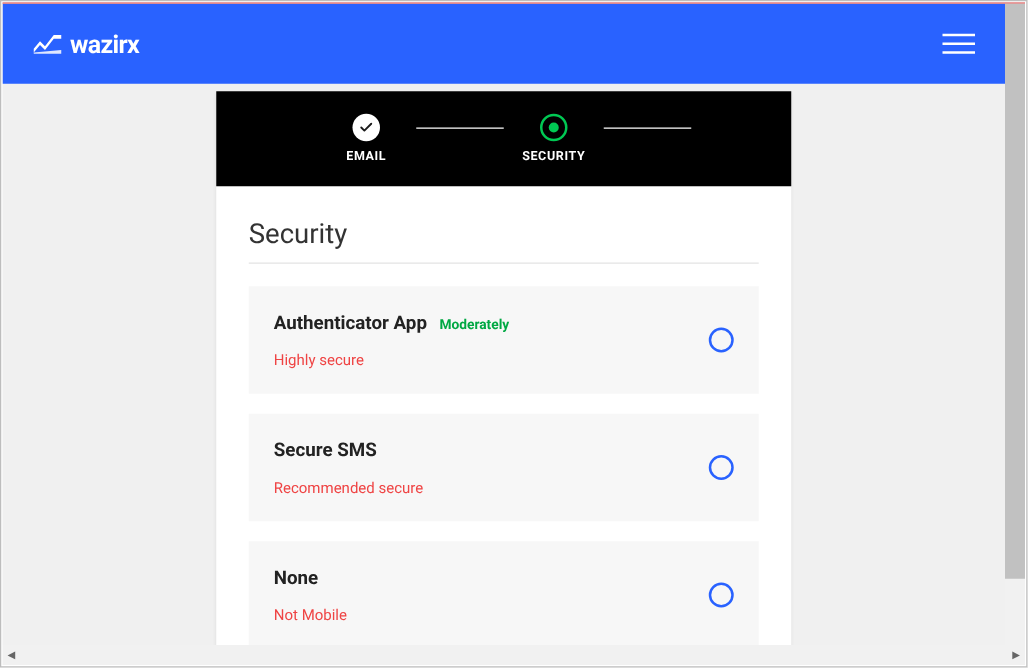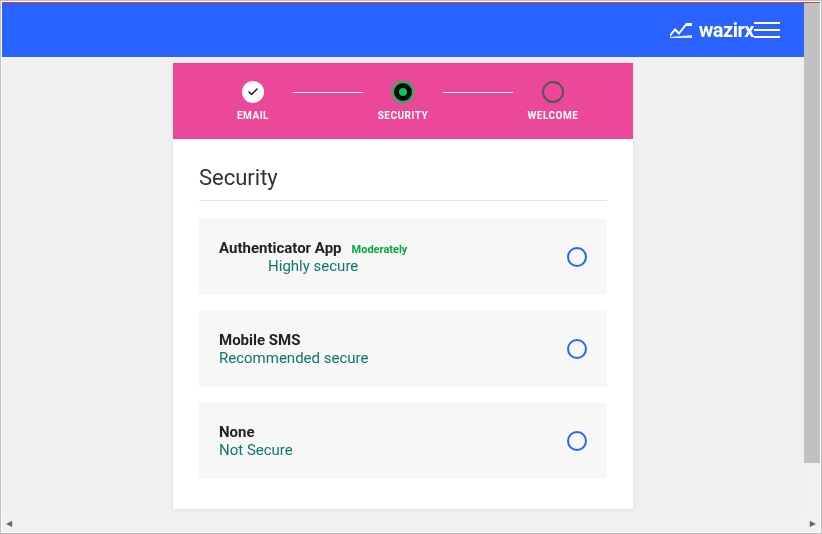--- a/index.html
+++ b/index.html
@@ -1,46 +1,46 @@
 <!DOCTYPE html>
 <html><head>
 <meta charset="utf-8">
 <style>
   * { box-sizing: border-box; margin: 0; padding: 0; }
   html, body { width: 822px; height: 534px; overflow: hidden; font-family: -apple-system, BlinkMacSystemFont, "Segoe UI", Roboto, Arial, sans-serif; }
   body { background: #fff; position: relative; border: 1px solid #bdbdbd; }
   .inner-top { position: absolute; top: 1px; left: 1px; right: 1px; height: 1px; background: #d83b3b; }
   .viewport { position: absolute; top: 2px; left: 1px; right: 17px; bottom: 17px; background: #f0f0f0; overflow: hidden; }
-  .header { background: #2962ff; height: 54px; display: flex; align-items: center; justify-content: flex-end; padding: 0 24px 0 24px; }
+  .header { background: #2962ff; height: 64px; display: flex; align-items: center; justify-content: space-between; padding: 0 24px 0 24px; }
   .logo-wrap { display: flex; align-items: center; gap: 6px; }
   .logo-icon svg { display: block; }
   .logo-text { color: #fff; font-weight: 700; font-size: 20px; letter-spacing: -0.5px; }
   .hamburger { display: flex; flex-direction: column; gap: 5px; cursor: pointer; }
   .hamburger span { display: block; width: 26px; height: 2px; background: #fff; }
   .card { width: 460px; margin: 6px auto 0 auto; background: #fff; box-shadow: 0 1px 3px rgba(0,0,0,0.08); }
-  .stepper { background: #ec4899; height: 76px; display: flex; align-items: center; justify-content: center; gap: 0; position: relative; }
+  .stepper { background: #000000; height: 76px; display: flex; align-items: center; justify-content: center; gap: 0; position: relative; }
   .step { display: flex; flex-direction: column; align-items: center; gap: 7px; width: 80px; }
   .step-circle { width: 22px; height: 22px; border-radius: 50%; display: flex; align-items: center; justify-content: center; }
   .step-circle.done { background: #fff; }
   .step-circle.done svg { width: 12px; height: 12px; }
   .step-circle.current { background: #000; border: 2px solid #00c853; position: relative; }
   .step-circle.current::after { content: ""; width: 8px; height: 8px; border-radius: 50%; background: #00c853; }
   .step-circle.upcoming { border: 2px solid #555; background: transparent; }
   .step-label { color: #fff; font-size: 10px; font-weight: 700; letter-spacing: 0.5px; }
   .step-line { width: 70px; height: 1px; background: #fff; margin-top: -18px; }
   .content { padding: 26px 26px 30px 26px; }
   .title { font-size: 22px; color: #333; font-weight: 400; margin-bottom: 10px; }
   .hr { border: 0; border-top: 1px solid #e4e4e4; margin-bottom: 18px; }
   .option { background: #f7f7f7; padding: 20px 20px; display: flex; align-items: center; justify-content: space-between; margin-bottom: 16px; cursor: pointer; }
   .option:last-child { margin-bottom: 0; }
-  .opt-left { display: flex; flex-direction: column; gap: 0; text-align: center; }
+  .opt-left { display: flex; flex-direction: column; gap: 14px; }
   .opt-head { display: flex; align-items: baseline; gap: 10px; }
   .opt-title { font-size: 15px; font-weight: 700; color: #222; }
   .opt-badge { font-size: 11px; font-weight: 700; color: #00a843; }
-  .opt-sub { font-size: 15px; color: #0f766e; }
+  .opt-sub { font-size: 12px; color: #ef4444; }
   .radio { width: 20px; height: 20px; border: 2px solid #2962ff; border-radius: 50%; flex-shrink: 0; }
   .vscroll { position: absolute; top: 2px; right: 1px; width: 16px; bottom: 17px; background: #f1f1f1; }
   .vscroll .thumb { position: absolute; top: 0; left: 0; right: 0; height: 460px; background: #c1c1c1; }
   .vscroll .arrow-up, .hscroll .arrow-left, .hscroll .arrow-right { position: absolute; font-size: 8px; color: #666; }
   .hscroll { position: absolute; left: 1px; right: 1px; bottom: 1px; height: 16px; background: #f1f1f1; }
   .hscroll .arrow-left { left: 4px; top: 3px; }
   .hscroll .arrow-right { right: 4px; top: 3px; }
 </style>
 </head>
 <body>
@@ -75,57 +75,53 @@
             </svg>
         </div>
         <div class="step-label">EMAIL</div>
       </div>
       <div class="step-line"></div>
       <div class="step">
         <div class="step-circle current"></div>
         <div class="step-label">SECURITY</div>
       </div>
       <div class="step-line"></div>
-      <div class="step">
-        <div class="step-circle upcoming"></div>
-        <div class="step-label">WELCOME</div>
-      </div>
     </div>
 
     <div class="content">
       <h2 class="title">Security</h2>
       <hr class="hr">
 
       <div class="option">
         <div class="opt-left">
           <div class="opt-head">
             <span class="opt-title">Authenticator App</span>
             <span class="opt-badge">Moderately</span>
           </div>
           <span class="opt-sub">Highly secure</span>
         </div>
         <div class="radio"></div>
       </div>
 
       <div class="option">
         <div class="opt-left">
           <div class="opt-head">
-            <span class="opt-title">Mobile SMS</span>
+            <span class="opt-title">Secure SMS</span>
           </div>
           <span class="opt-sub">Recommended secure</span>
         </div>
         <div class="radio"></div>
       </div>
 
       <div class="option">
         <div class="opt-left">
           <div class="opt-head">
             <span class="opt-title">None</span>
           </div>
-          <span class="opt-sub">Not Secure</span>
+          <span class="opt-sub">Not Mobile</span>
         </div>
         <div class="radio"></div>
       </div>
 
     </div>
   </div>
 
 </div>
 
 <div class="vscroll">

